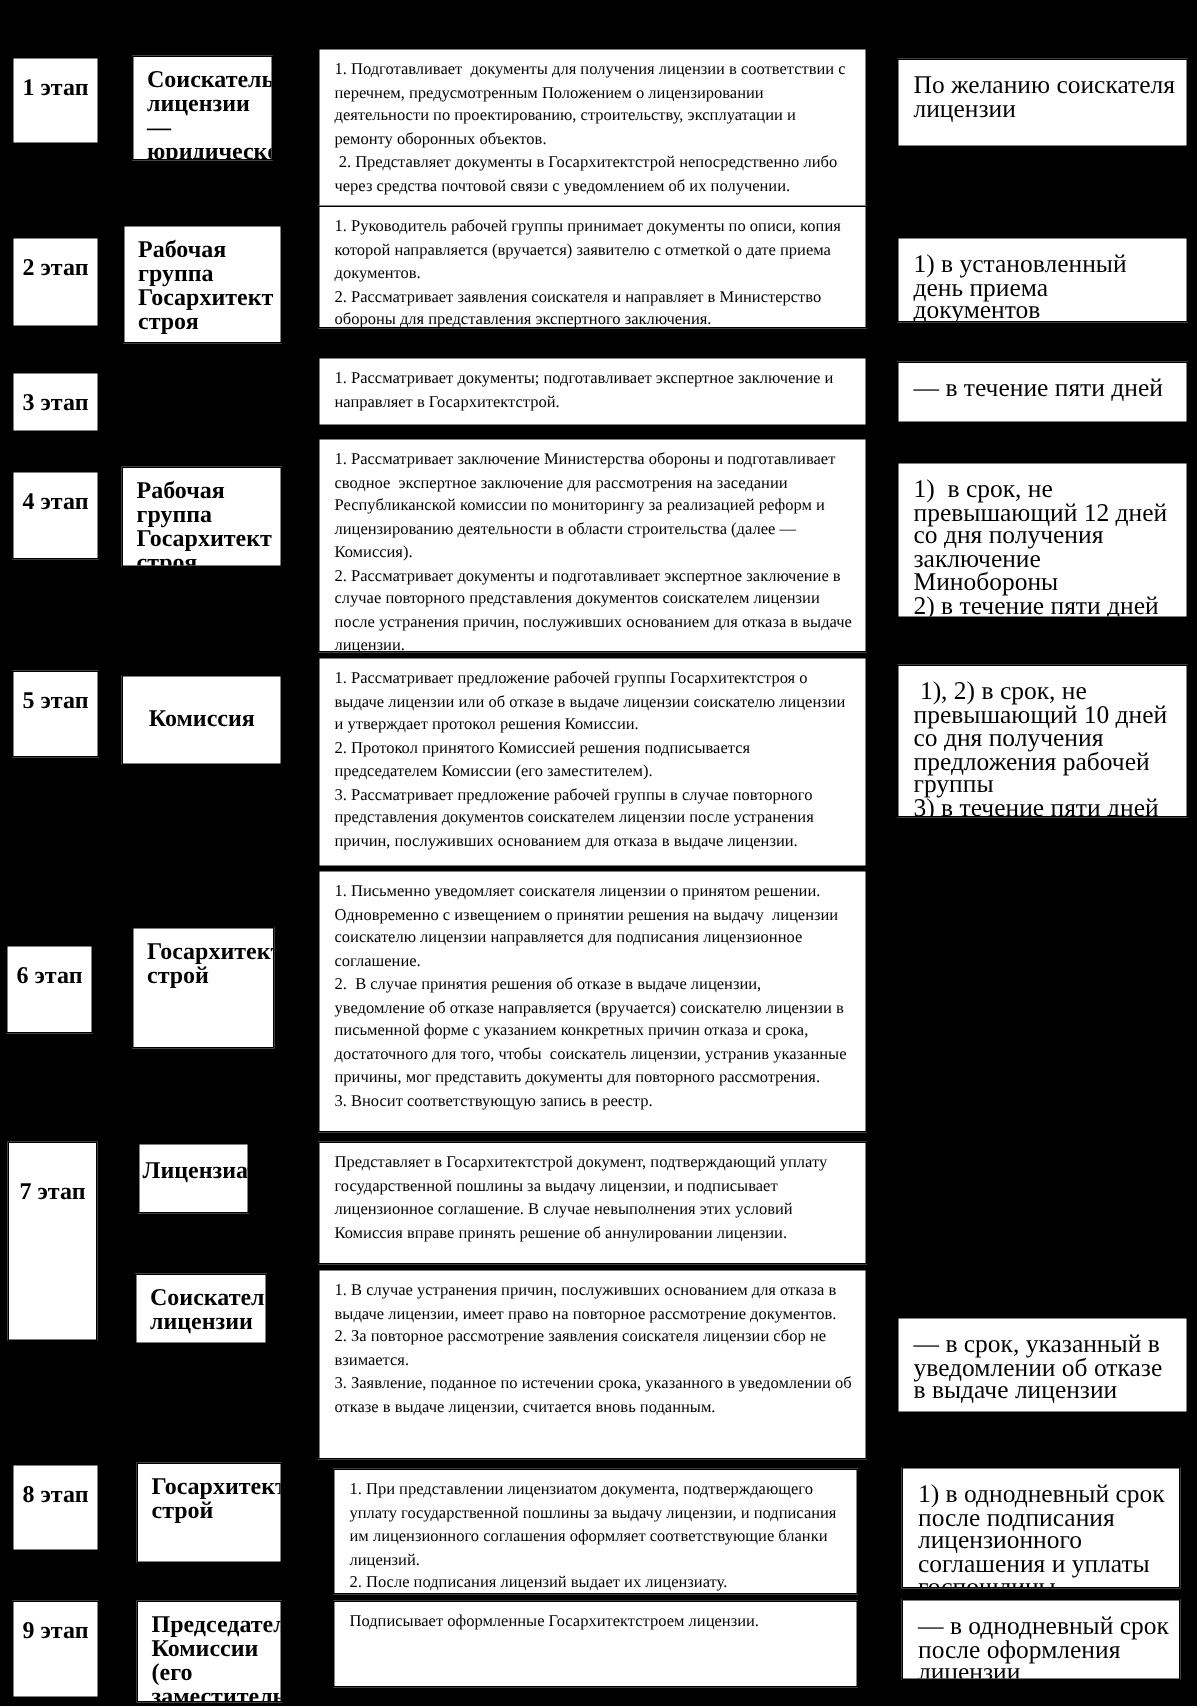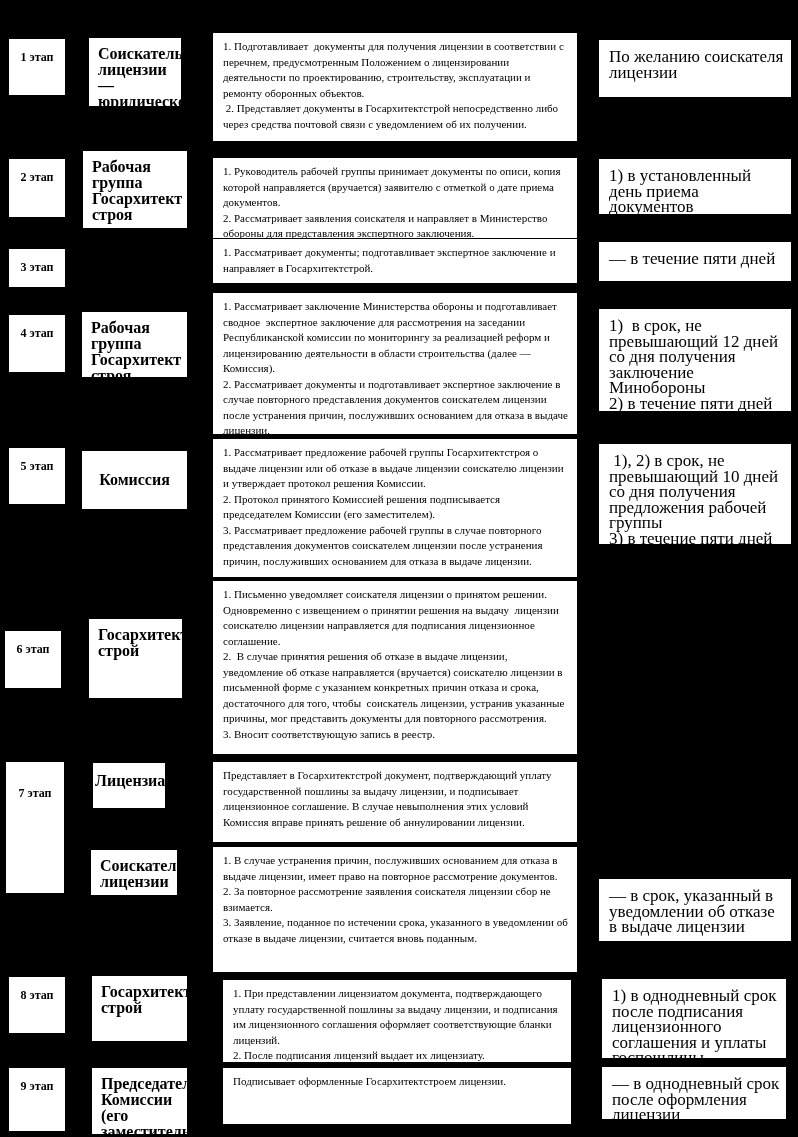--- a/index.html
+++ b/index.html
@@ -15,21 +15,21 @@
   .box {
     position: absolute;
     background: #fff;
     border: 1px solid #000;
     box-sizing: border-box;
     white-space: pre-wrap;
     overflow: hidden;
   }
   .stage {
     font-weight: bold;
-    font-size: 12px;
+    font-size: 16px;
     text-align: center;
     padding-top: 11px;
   }
   .stage.tall { padding-top: 24px; }
   .actor {
     font-weight: bold;
     font-size: 16px;
     line-height: 16px;
     padding: 8px 4px 4px 9px;
   }
@@ -63,21 +63,21 @@
 юридическое
 лицо</div>
   <div class="box desc" style="left:212px; top:32px;   width:366px; height:110px;">1. Подготавливает  документы для получения лицензии в соответствии с перечнем, предусмотренным Положением о лицензировании деятельности по проектированию, строительству, эксплуатации и ремонту оборонных объектов.
  2. Представляет документы в Госархитектстрой непосредственно либо через средства почтовой связи с уведомлением об их получении.</div>
   <div class="box timing" style="left:598px; top:39px;   width:194px; height:59px;">По желанию соискателя лицензии</div>
 
   <div class="box stage" style="left:8px;   top:158px;  width:58px;  height:60px;">2 этап</div>
   <div class="box actor" style="left:82px;  top:150px;  width:106px; height:79px;">Рабочая группа
 Госархитект
 строя</div>
-  <div class="box desc" style="left:212px; top:157px;  width:366px; height:82px;">1. Руководитель рабочей группы принимает документы по описи, копия которой направляется (вручается) заявителю с отметкой о дате приема документов.
+  <div class="box desc" style="left:212px; top:137px;  width:366px; height:82px;">1. Руководитель рабочей группы принимает документы по описи, копия которой направляется (вручается) заявителю с отметкой о дате приема документов.
 2. Рассматривает заявления соискателя и направляет в Министерство обороны для представления экспертного заключения.</div>
   <div class="box timing" style="left:598px; top:158px;  width:194px; height:57px;">1) в установленный день приема документов
 2) в течение трех дней</div>
 
   <div class="box stage" style="left:8px;   top:248px;  width:58px;  height:40px;">3 этап</div>
   <div class="box desc" style="left:212px; top:238px;  width:366px; height:46px;">1. Рассматривает документы; подготавливает экспертное заключение и направляет в Госархитектстрой.</div>
   <div class="box timing" style="left:598px; top:241px;  width:194px; height:41px;">— в течение пяти дней</div>
 
   <div class="box stage" style="left:8px;   top:314px;  width:58px;  height:59px;">4 этап</div>
   <div class="box actor" style="left:81px;  top:311px;  width:107px; height:67px;">Рабочая группа

